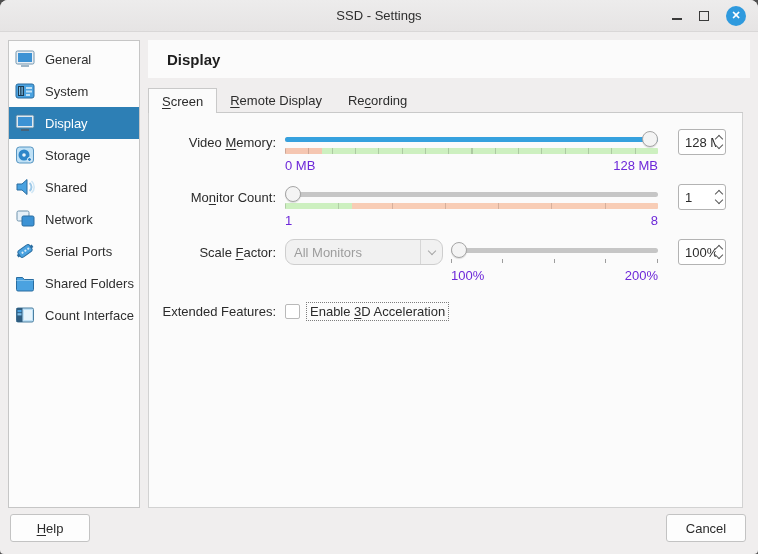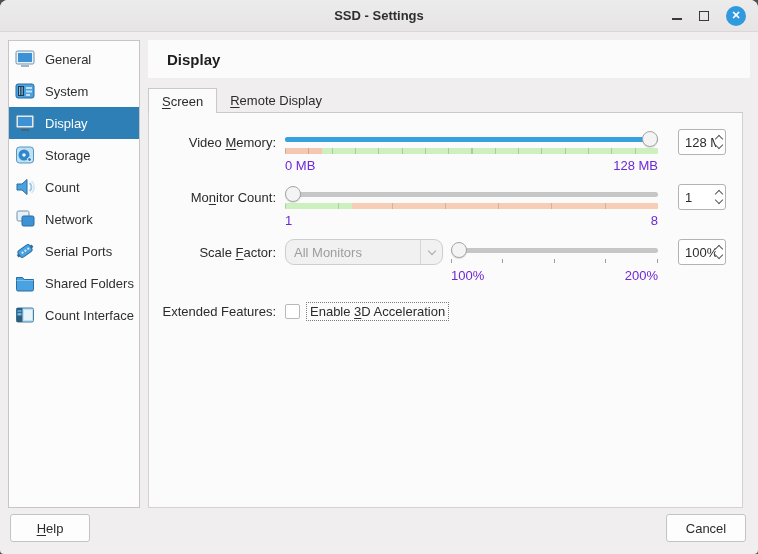--- a/index.html
+++ b/index.html
@@ -20,21 +20,21 @@
   
   .titlebar {
     height:32px;
     background:linear-gradient(#edecec,#e6e4e4);
     border-bottom:1px solid #d9d7d7;
     display:flex; align-items:center;
     position:relative;
   }
   .titlebar .title {
     position:absolute; left:0; right:0; text-align:center;
-    font-size:13px; font-weight:bold; color:#2e2e2e;
+    font-size:13px; font-weight:normal; color:#2e2e2e;
   }
   .win-controls { margin-left:auto; display:flex; align-items:center; gap:17px; padding-right:12px; z-index:2; }
   .minimize-glyph { width:10px; height:0; border-top:2px solid #3a3a3a; margin-top:6px; }
   .maximize-glyph { width:10px; height:10px; border:1.5px solid #3a3a3a; background:transparent; }
   .close-circle {
     width:20px; height:20px; border-radius:50%;
     background:#2f9ade; color:#fff;
     font-size:11px; font-weight:bold; line-height:1;
     display:flex; align-items:center; justify-content:center;
     cursor:default;
@@ -276,21 +276,21 @@
       </div>
 
       <div class="side-item">
         <span class="side-icon">
           <svg viewBox="0 0 22 22">
               <polygon points="3,8 8,8 13,3.5 13,18.5 8,14 3,14" fill="#4aa2e0" stroke="#2a6da0"></polygon>
               <path d="M15.5 7 a5 5 0 0 1 0 8" fill="none" stroke="#9ec9e8" stroke-width="2"></path>
               <path d="M17.5 5 a8 8 0 0 1 0 12" fill="none" stroke="#cfe6f5" stroke-width="1.6"></path>
             </svg>
         </span>
-        <span>Count</span>
+        <span>Shared</span>
       </div>
 
       <div class="side-item">
         <span class="side-icon">
           <svg viewBox="0 0 22 22">
               <rect x="3" y="3" width="12" height="10" rx="1.5" fill="#e6f0f8" stroke="#6e93ad"></rect>
               <rect x="8" y="8" width="12" height="10" rx="1.5" fill="#3c92d4" stroke="#2a6da0"></rect>
             </svg>
         </span>
         <span>Network</span>
@@ -337,20 +337,21 @@
       </div>
 
     </div>
 
     <div class="main-col">
       <div class="page-header">Display</div>
 
       <div class="tabbar">
         <div class="tab active"><u>S</u>creen</div>
         <div class="tab"><u>R</u>emote Display</div>
+        <div class="tab">Re<u>c</u>ording</div>
         <div class="tab-filler"></div>
       </div>
 
       <div class="panel">
 
         <div class="grid-row">
           <div class="row-label">Video <u>M</u>emory:</div>
           <div class="slider-cell">
             <div class="slider" style="--p: 1;">
               <div class="track"></div>

